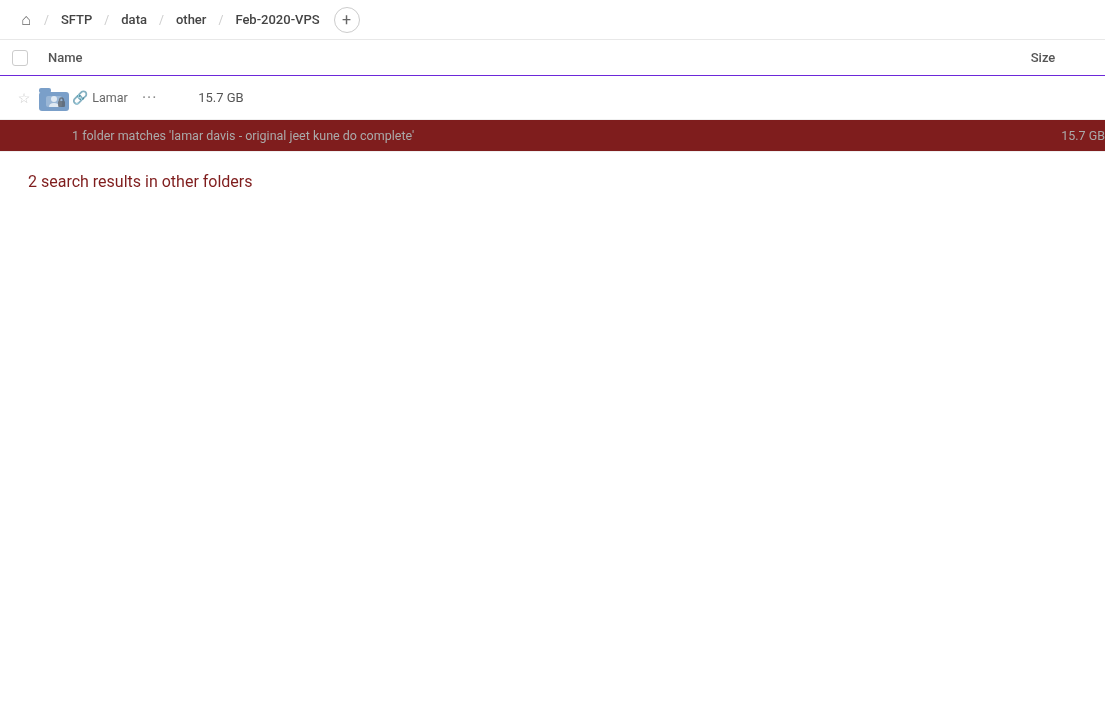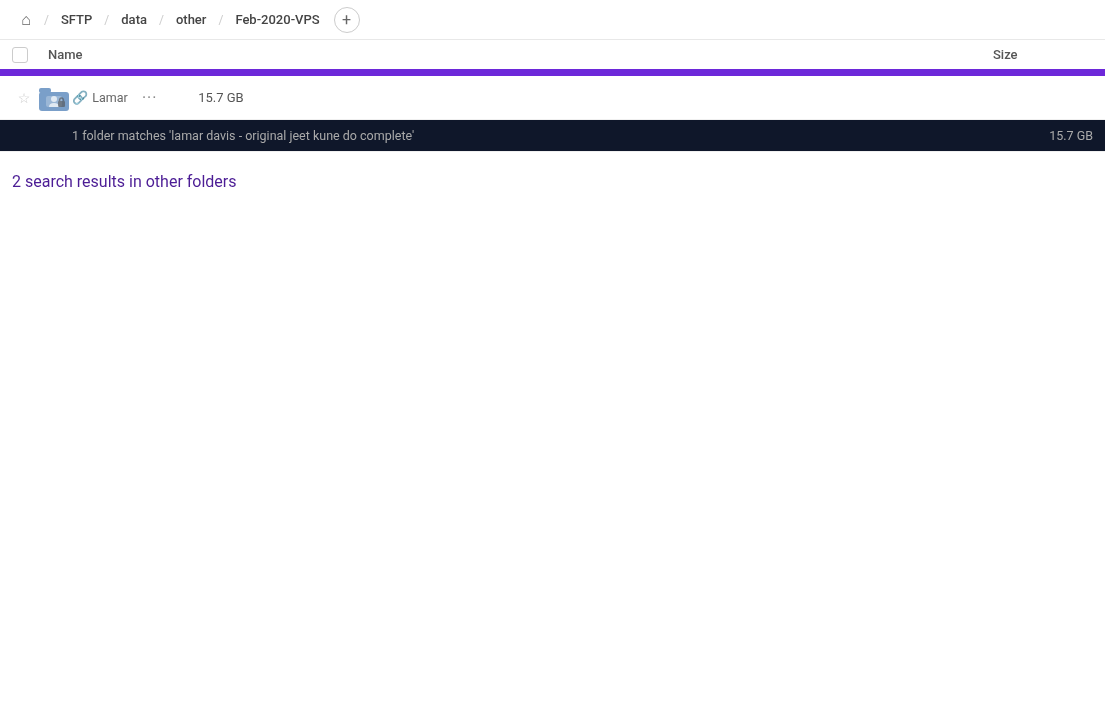--- a/index.html
+++ b/index.html
@@ -69,41 +69,41 @@
       font-size: 16px;
       margin-left: 4px;
       line-height: 1;
     }
 
     
     .table-header {
       display: flex;
       align-items: center;
       padding: 6px 12px;
-      border-bottom: 7px solid #6d28d9;
+      border-bottom: 1px solid #6d28d9;
       height: 36px;
     }
 
     .col-check {
       width: 36px;
       flex-shrink: 0;
       display: flex;
       align-items: center;
     }
 
     .col-name {
       flex: 1;
       font-size: 13px;
       color: #555;
       font-weight: 500;
     }
 
     .col-size {
       width: 100px;
-      text-align: left;
+      text-align: center;
       font-size: 13px;
       color: #555;
       font-weight: 500;
     }
 
     
     .file-row {
       display: flex;
       align-items: center;
       padding: 0 12px;
@@ -177,44 +177,45 @@
       width: 80px;
       text-align: right;
       font-size: 13px;
       color: #555;
     }
 
     
     .match-info-row {
       display: flex;
       align-items: center;
-      padding: 8px 12px 8px 72px;
+      padding: 8px 0 8px 72px;
       border-bottom: 1px solid #f0f0f0;
-      background: #0f172a;
+      background: #7f1d1d;
     }
 
     .match-text {
       flex: 1;
       font-size: 12.5px;
       color: #aaa;
     }
 
     .match-size {
       font-size: 12.5px;
       color: #aaa;
       width: 80px;
       text-align: right;
     }
 
     
     .other-folders-heading {
       padding: 20px 12px 12px 12px;
       font-size: 16px;
       font-weight: 400;
-      color: #4c1d95;
+      color: #7f1d1d;
+      margin-left: 16px;
     }
 
     
     .checkbox {
       width: 16px;
       height: 16px;
       border: 1.5px solid #ccc;
       border-radius: 3px;
       cursor: pointer;
     }

